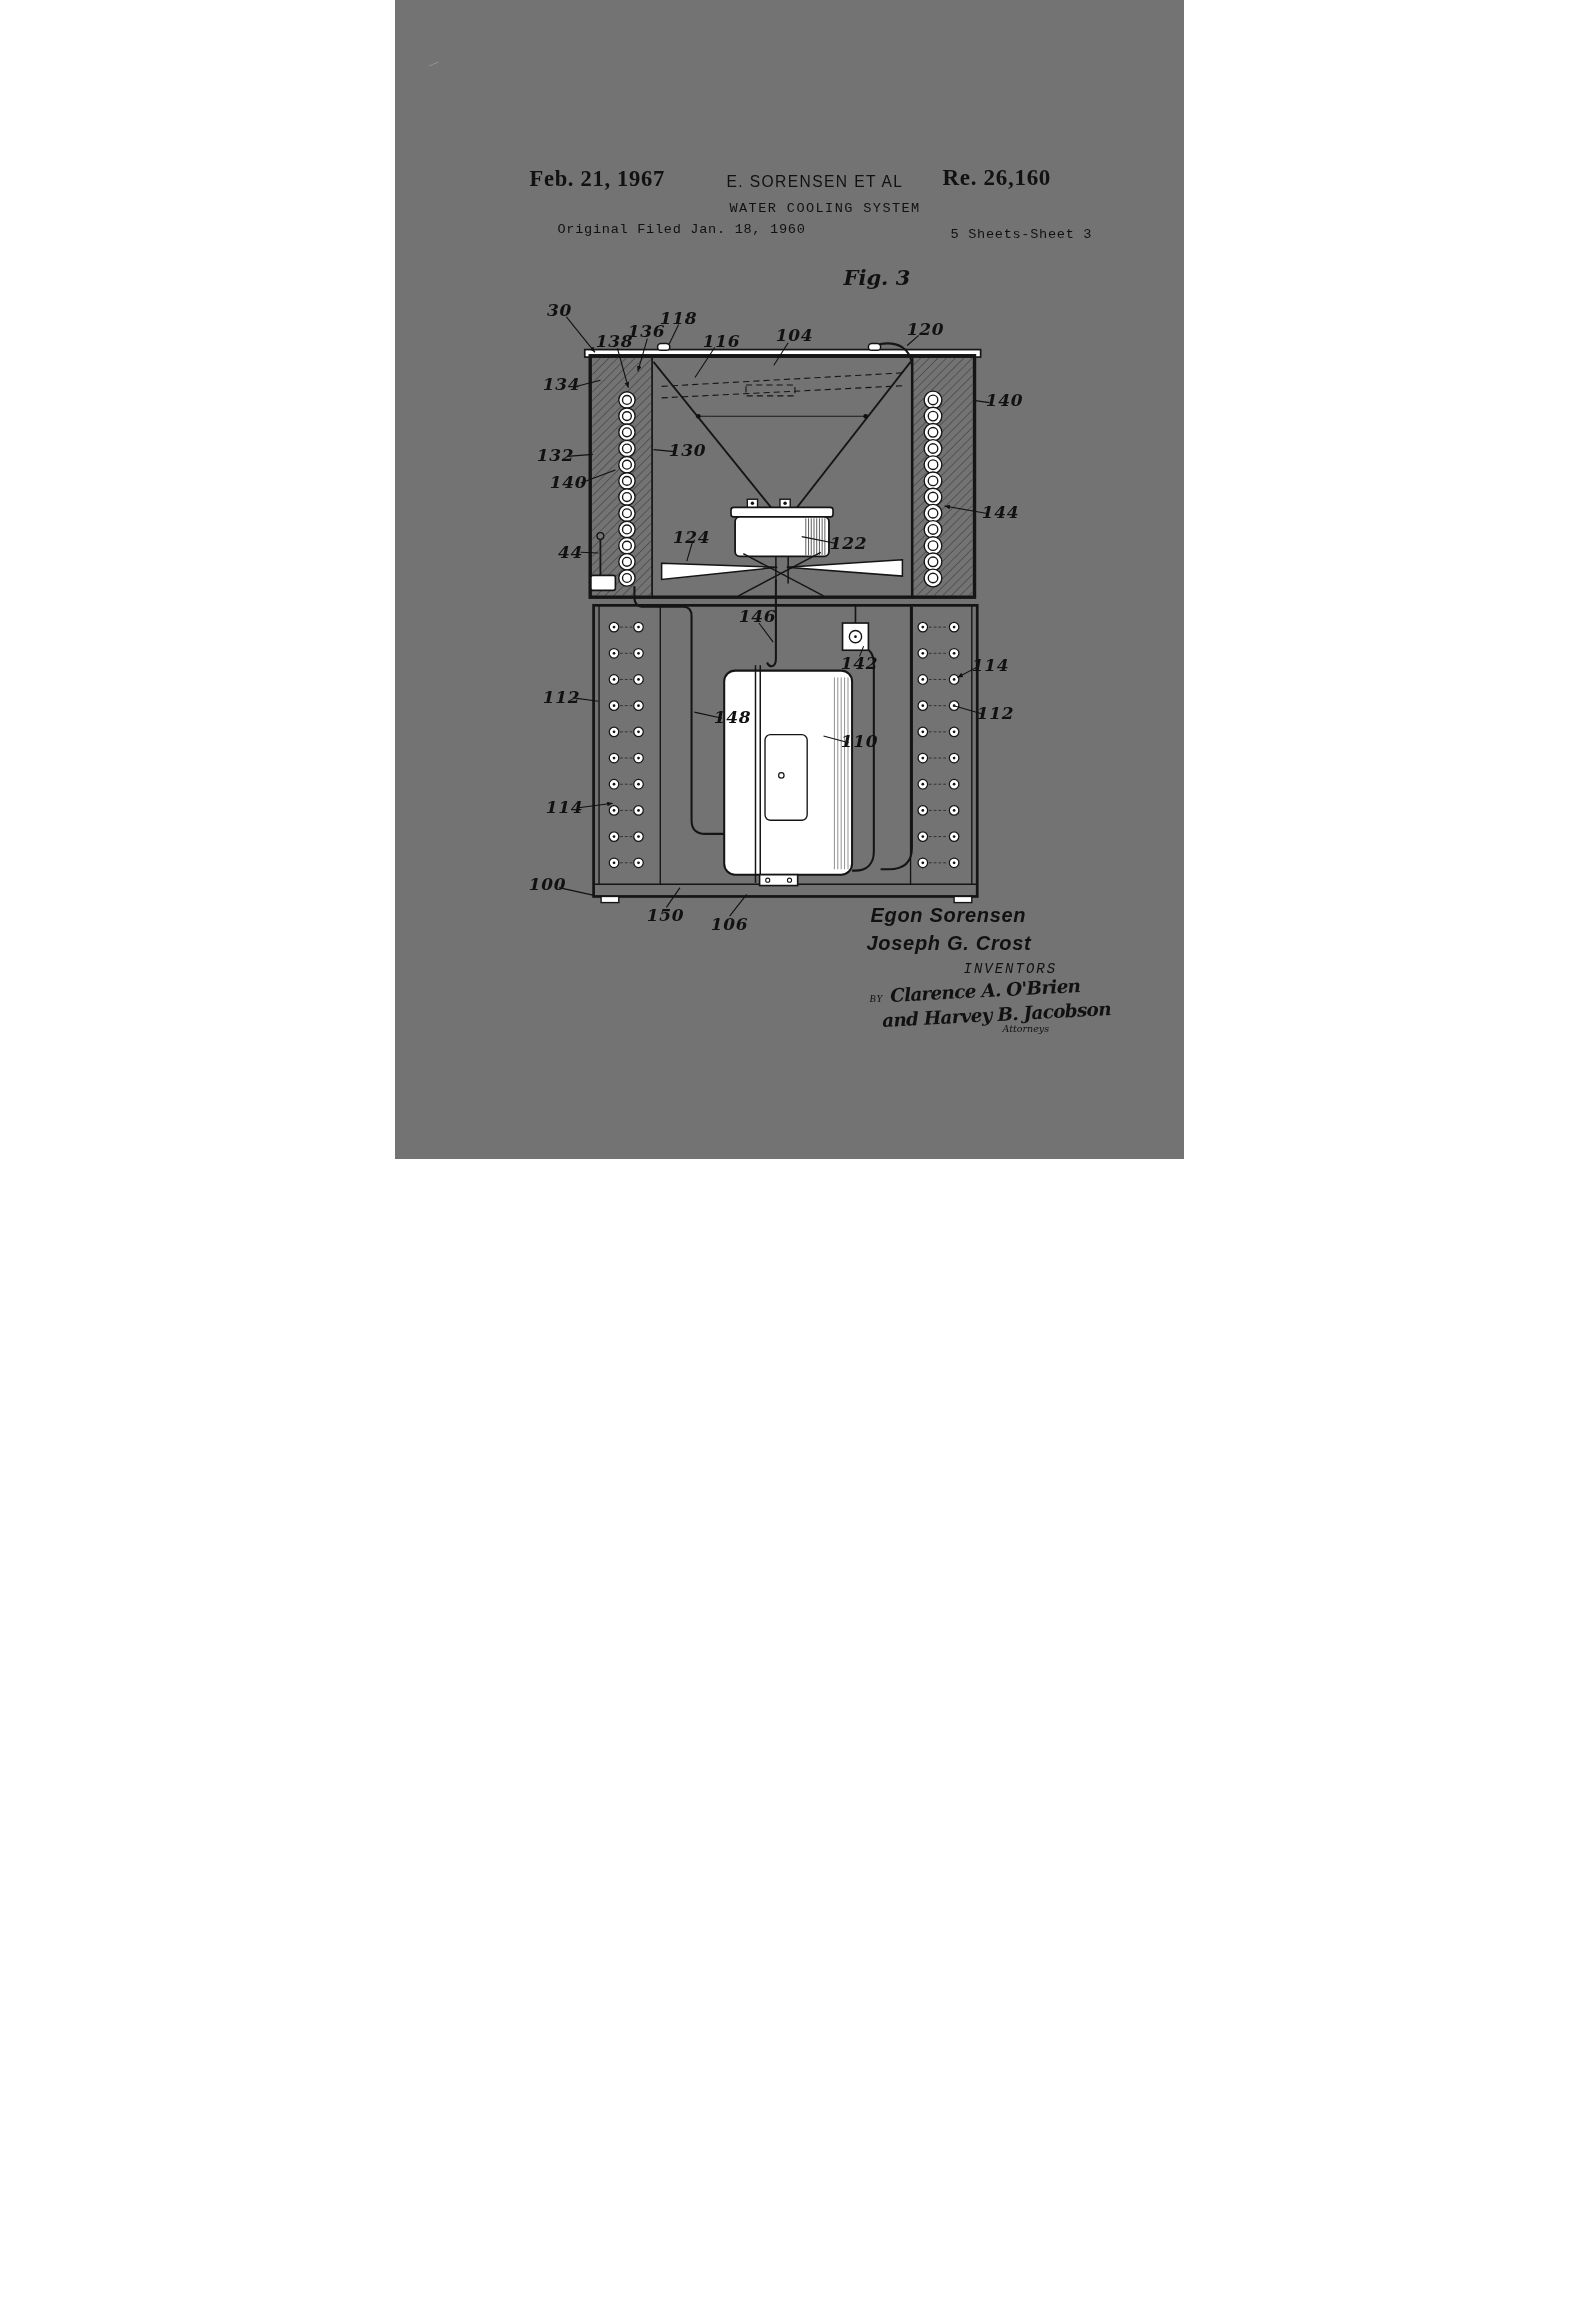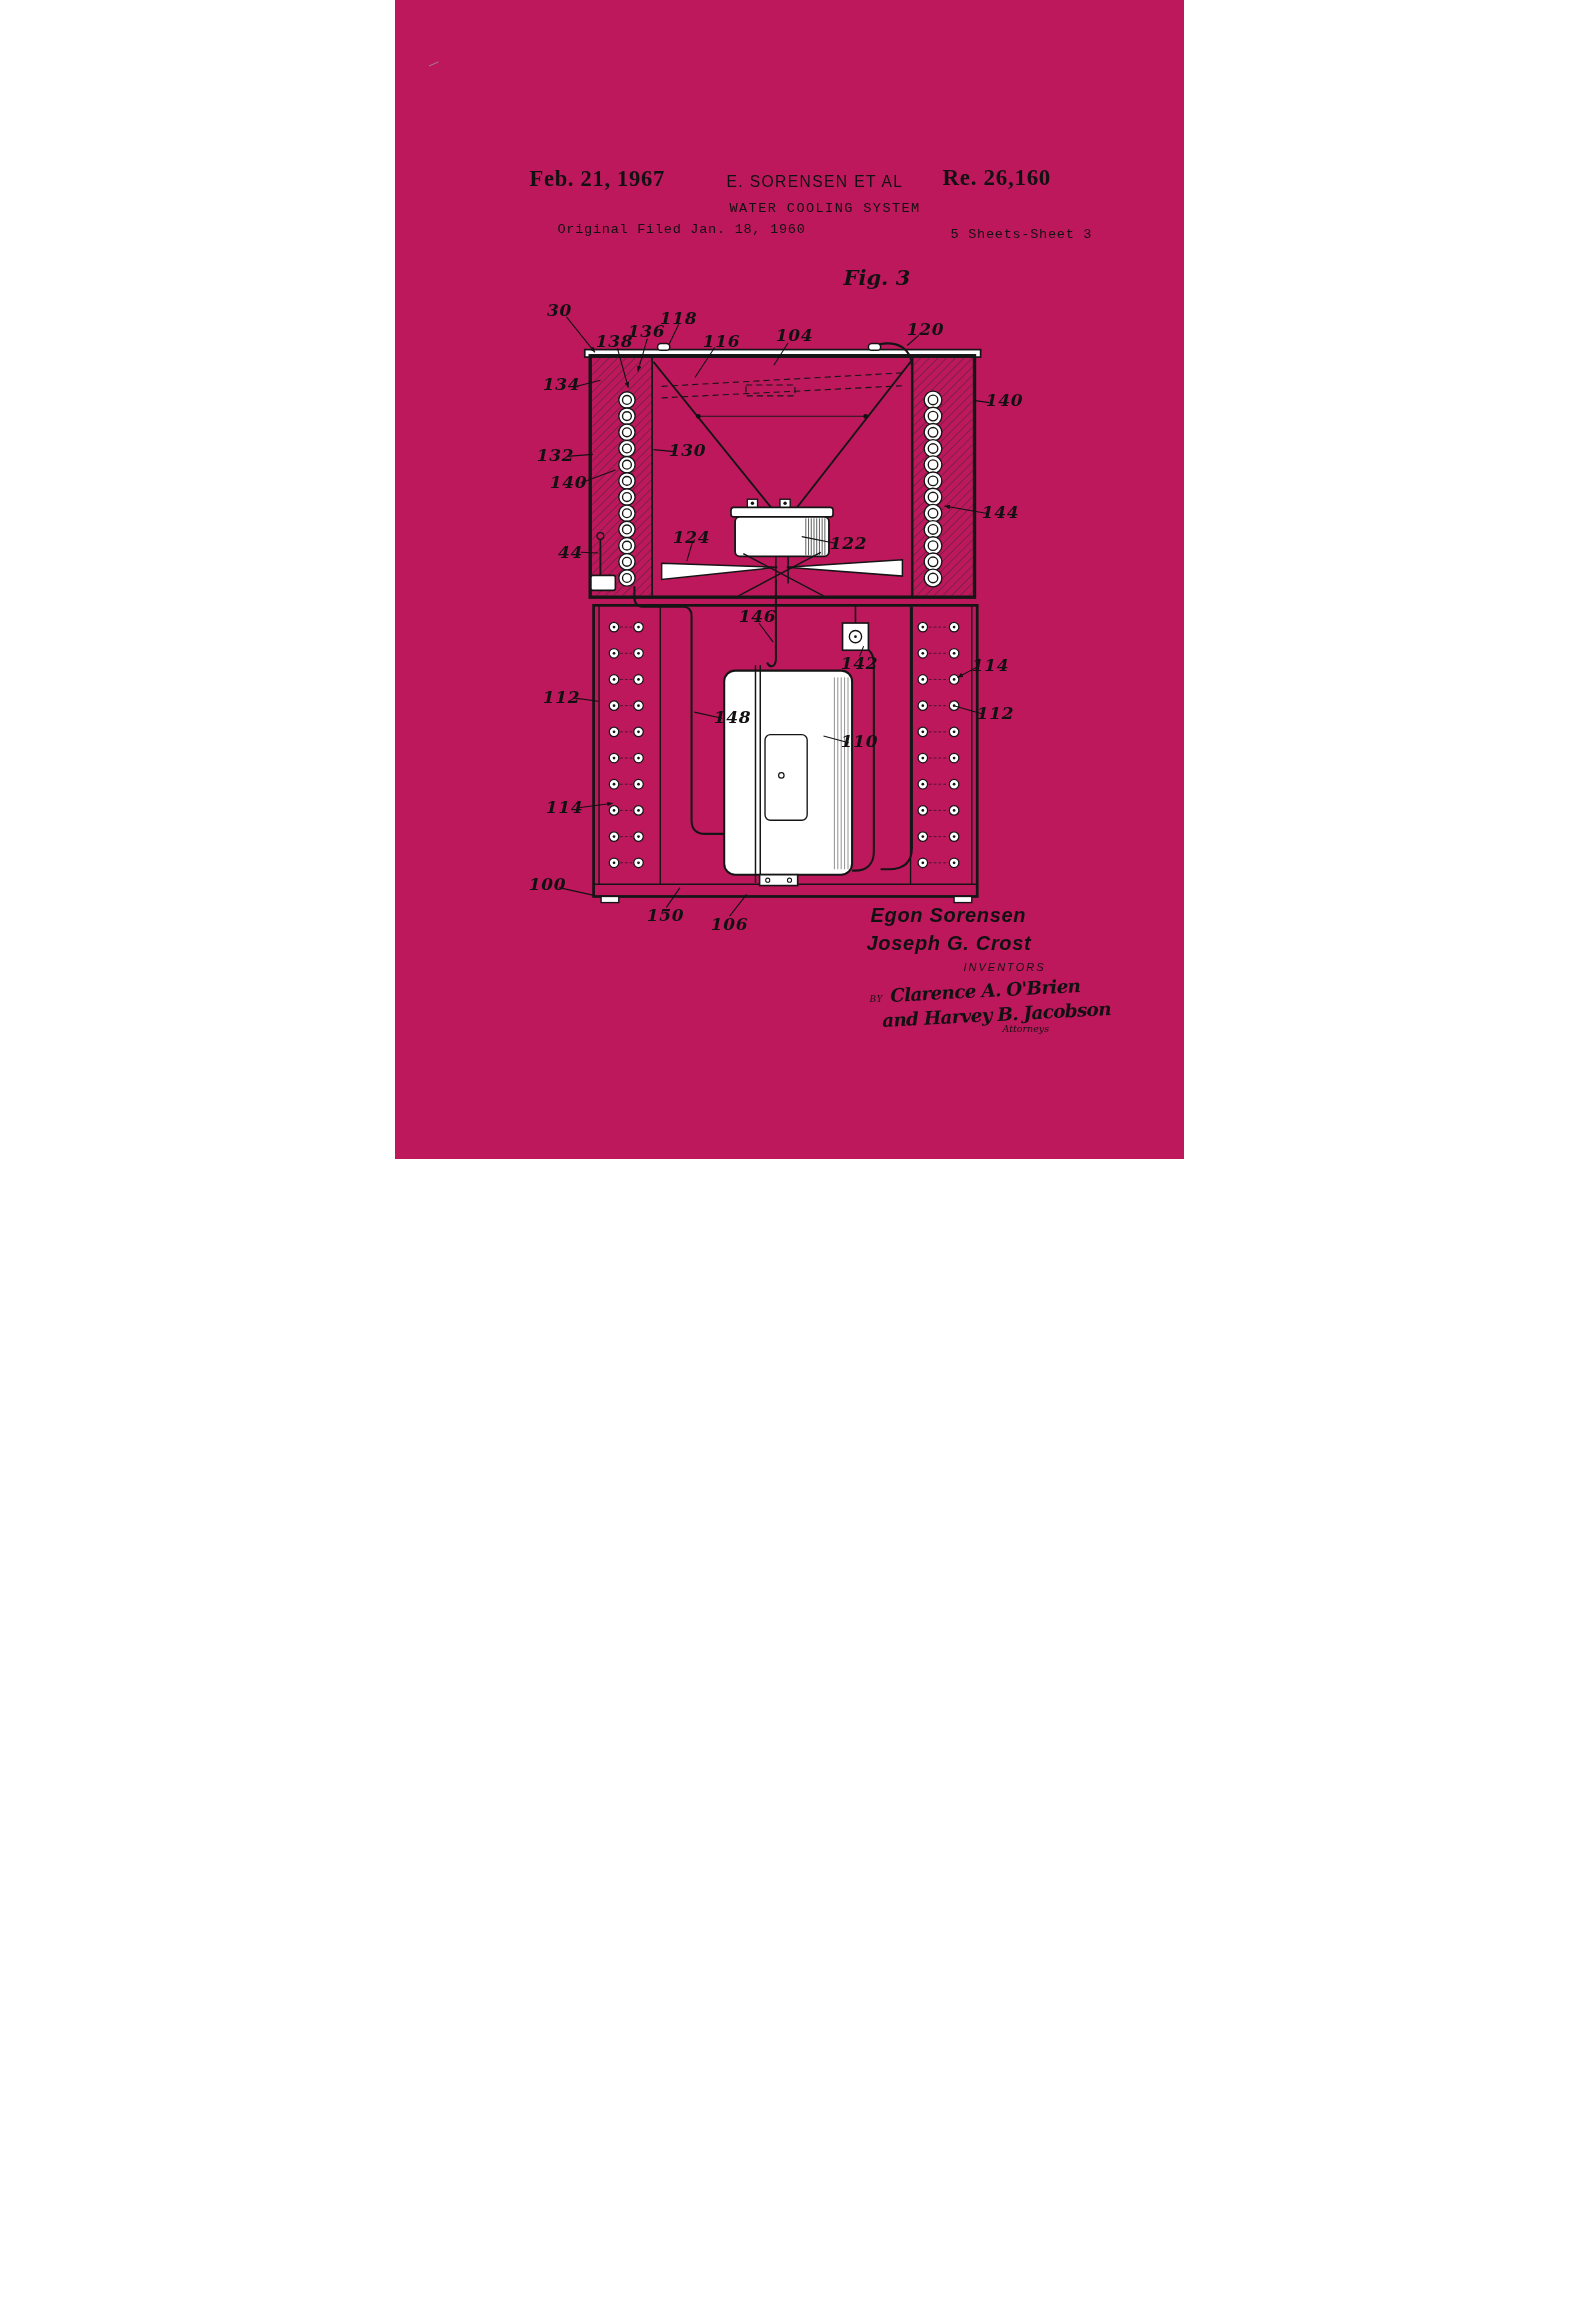--- a/index.html
+++ b/index.html
@@ -1,21 +1,21 @@
 <!DOCTYPE html>
 <html style="font-size:11px"><head>
 <meta charset="utf-8">
 <style>
   html,body{margin:0;padding:0;background:#ffffff;}
   .page{
     position:relative;
     width:789px;
     height:1159px;
     margin:0 auto;
-    background:#be185d;
+    background:#737373;
     font-family:"Liberation Serif", serif;
     color:#111;
     overflow:hidden;
   }
   .abs{position:absolute;white-space:nowrap;}
   .hdr-date{left:135px;top:166px;font-size:22.5px;font-weight:bold;letter-spacing:0.7px;}
   .hdr-author{left:332px;top:173px;font-family:"Liberation Sans",sans-serif;font-size:15.6px;letter-spacing:1.4px;}
   .hdr-patno{left:548px;top:165px;font-size:23px;font-weight:bold;letter-spacing:0.7px;}
   .hdr-title{left:335px;top:201px;font-family:"Liberation Mono",monospace;font-size:13.6px;letter-spacing:1.4px;text-align:right;}
   .hdr-filed{left:131px;top:222px;font-family:"Liberation Mono",monospace;font-size:13.6px;letter-spacing:0.7px;margin-left:32px;}
@@ -25,21 +25,21 @@
     position:absolute;
     transform:translate(-50%,-50%);
     font-family:"DejaVu Serif",serif;
     font-style:italic;
     font-size:17px;
     font-weight:bold;
     letter-spacing:0.7px;
     white-space:nowrap;
   }
   .sig-name{font-family:Liberation Sans, sans-serif;font-style:italic;font-size:20px;font-weight:bold;letter-spacing:0.7px;}
-  .sig-role{font-family:Liberation Sans, sans-serif;font-style:italic;font-size:11px;letter-spacing:2px;}
+  .sig-role{font-family:Liberation Mono, monospace;font-style:italic;font-size:14px;letter-spacing:2px;}
   .sig-by{font-family:Liberation Serif, serif;font-style:italic;font-size:10.2px;letter-spacing:0.7px;}
   .sig-script{font-family:"DejaVu Serif",serif;font-style:italic;font-size:18.4px;font-weight:bold;letter-spacing:-0.7px;transform:rotate(-3deg);}
   .sig-att{font-family:"DejaVu Serif",serif;font-style:italic;font-size:9.5px;}
   svg#diagram{position:absolute;left:0;top:0;width:789px;height:1159px;}
 </style>
 </head>
 <body>
 
 <div class="page">
 

